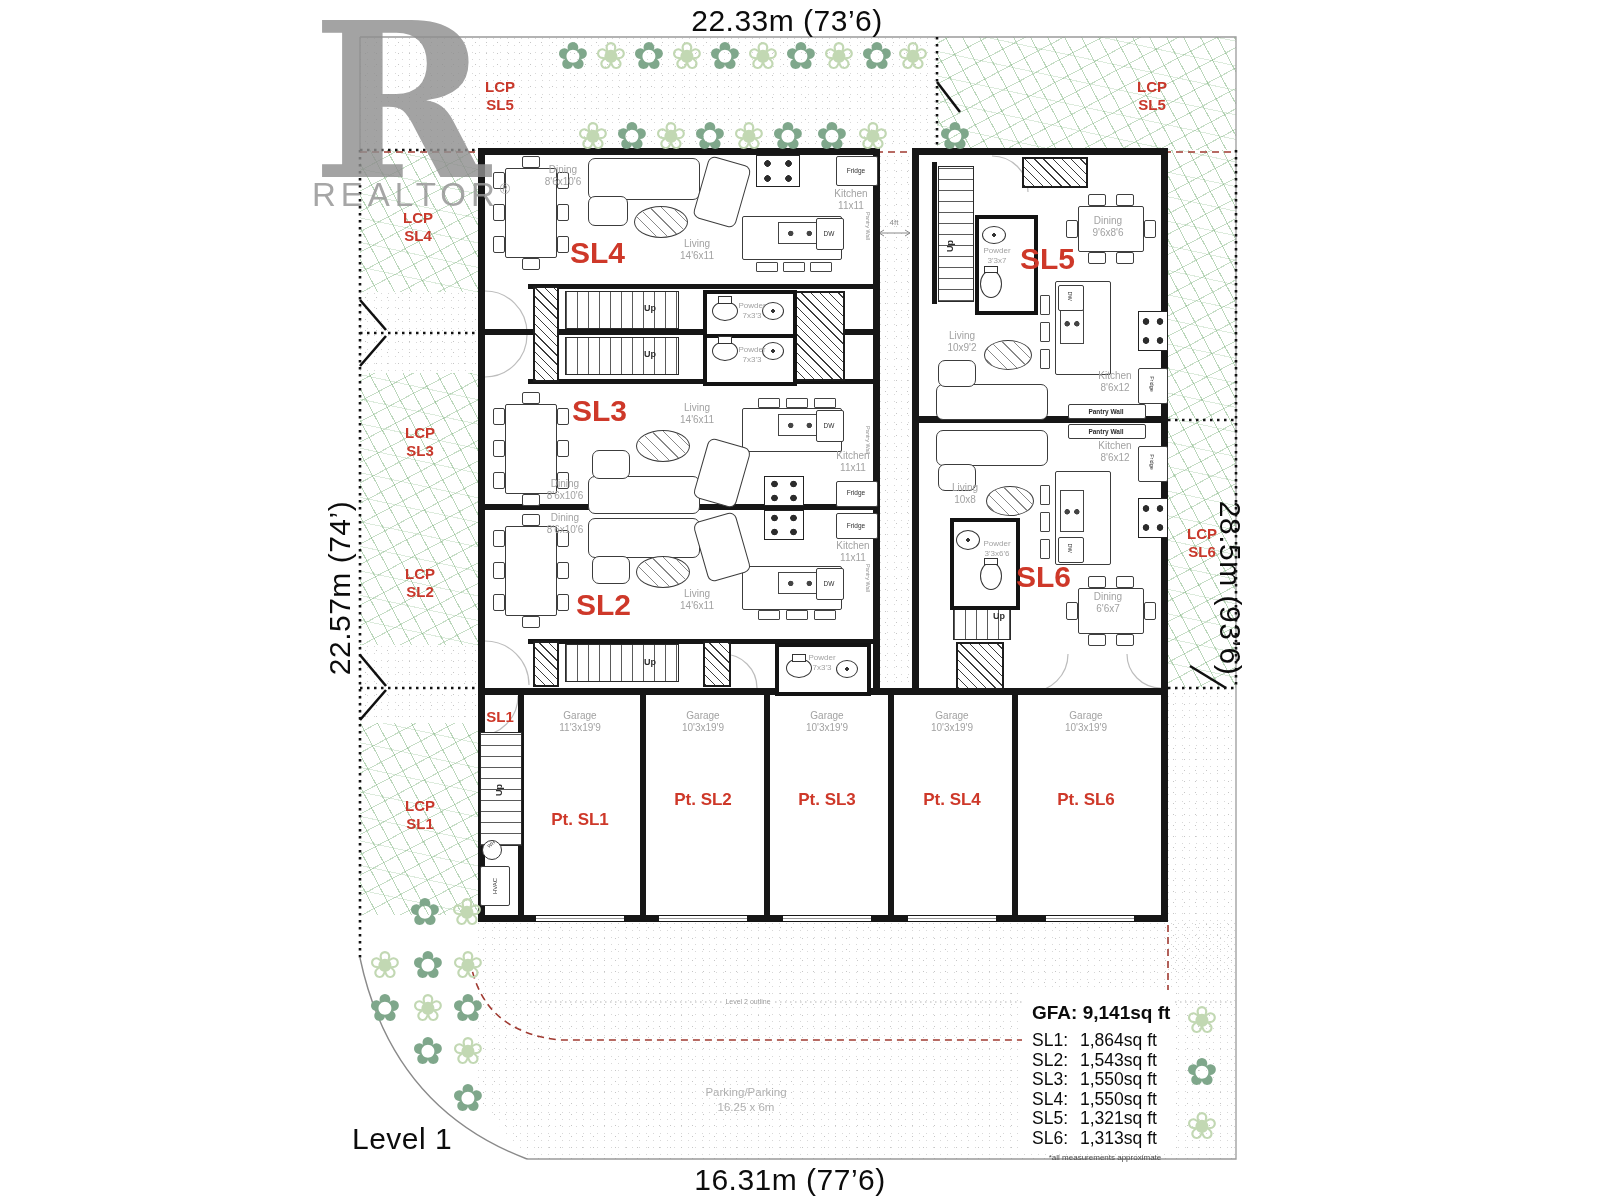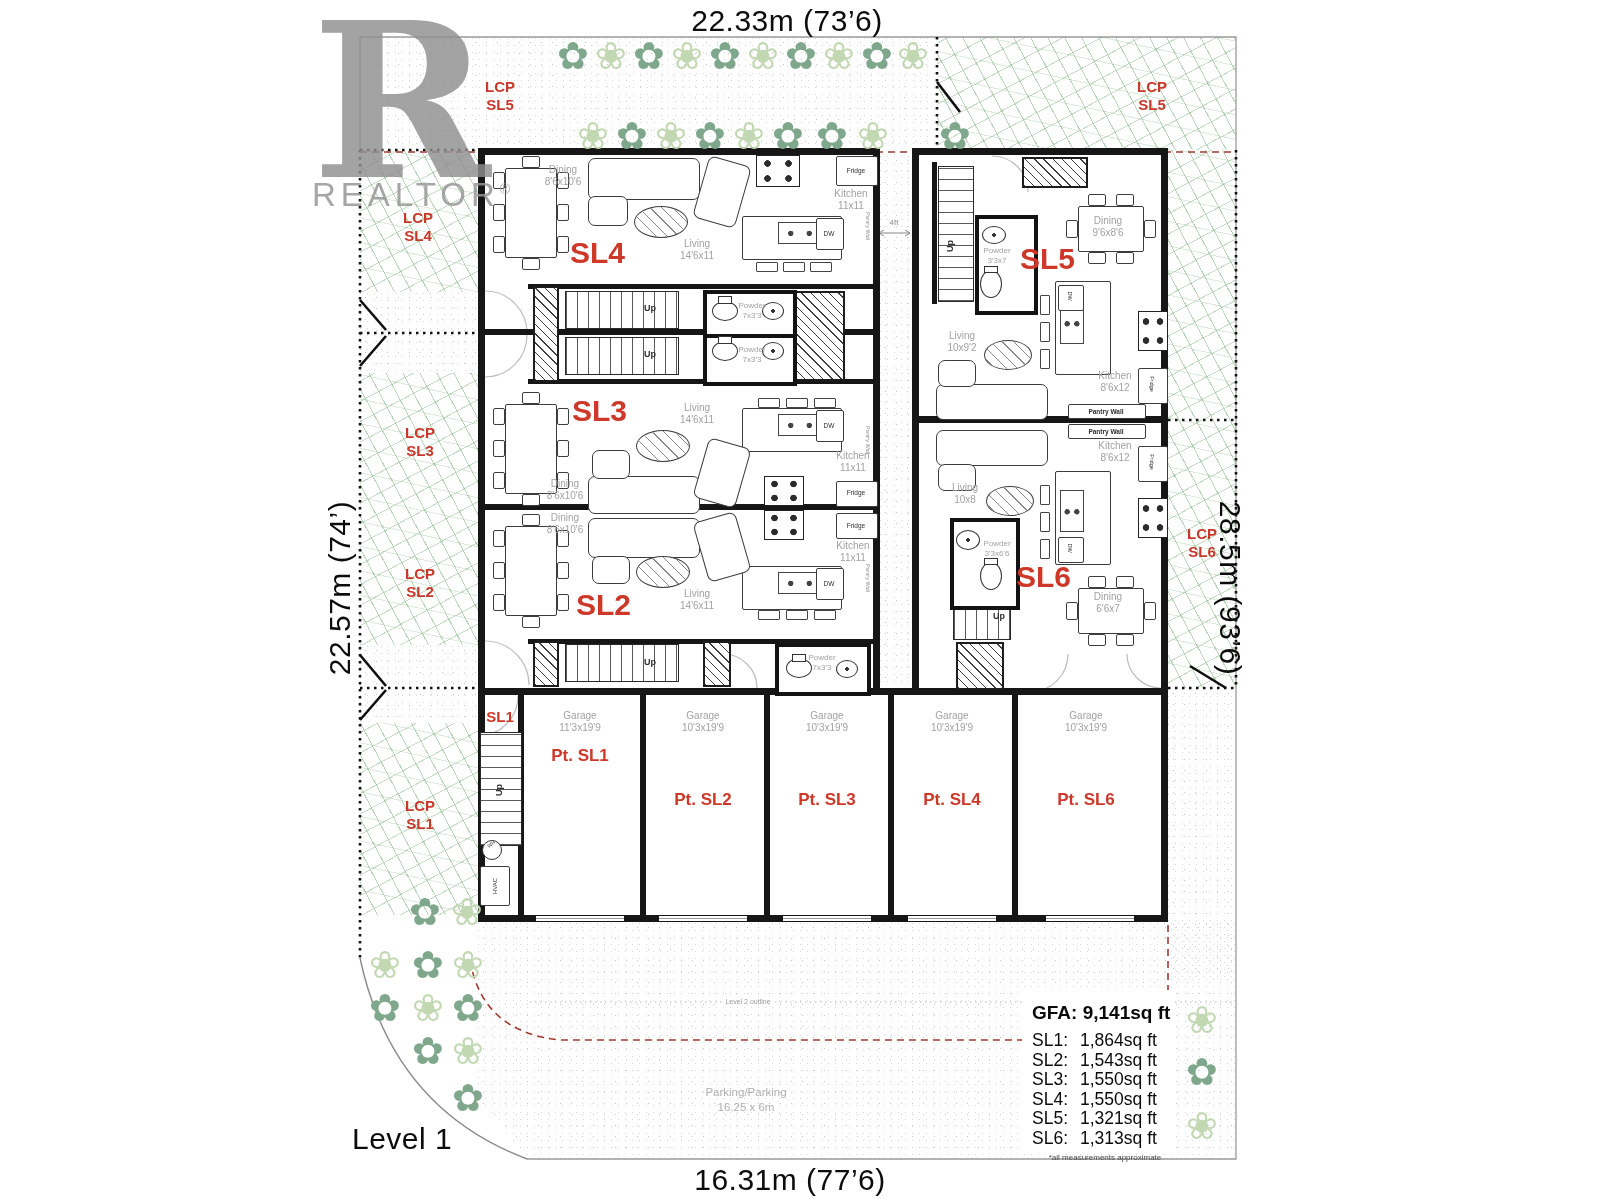--- a/index.html
+++ b/index.html
@@ -384,21 +384,21 @@
       <span style="display:block">SL6</span>
     </div>
 
   <div class="abs red-big" style="left:570px;top:236px;">SL4</div>
   <div class="abs red-big" style="left:572px;top:394px;">SL3</div>
   <div class="abs red-big" style="left:576px;top:588px;">SL2</div>
   <div class="abs red-big" style="left:1020px;top:242px;">SL5</div>
   <div class="abs red-big" style="left:1016px;top:560px;">SL6</div>
   <div class="abs red-sm ctr" style="left:500px;top:716px;">SL1</div>
 
-  <div class="abs red-mid ctr" style="left:580px;top:756px;">Pt. SL1</div>
+  <div class="abs red-mid ctr" style="left:580px;top:820px;">Pt. SL1</div>
   <div class="abs red-mid ctr" style="left:703px;top:800px;">Pt. SL2</div>
   <div class="abs red-mid ctr" style="left:827px;top:800px;">Pt. SL3</div>
   <div class="abs red-mid ctr" style="left:952px;top:800px;">Pt. SL4</div>
   <div class="abs red-mid ctr" style="left:1086px;top:800px;">Pt. SL6</div>
 
   <div class="abs room ctr" style="left:580px;top:722px;">
       <span style="display:block">Garage</span>
       <span style="display:block">11'3x19'9</span>
     </div>
   <div class="abs room ctr" style="left:703px;top:722px;">

